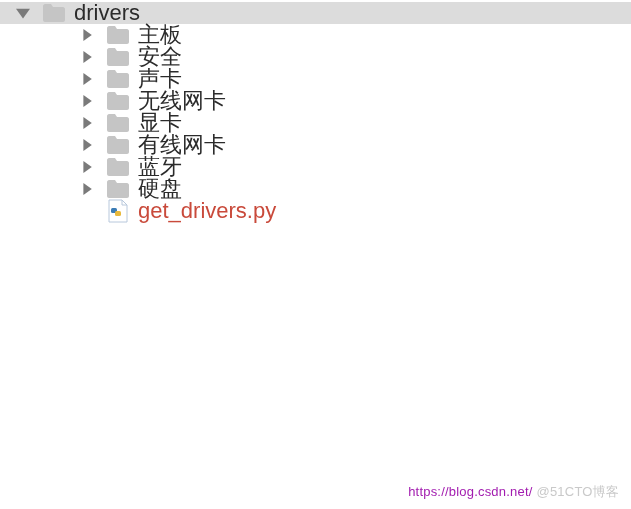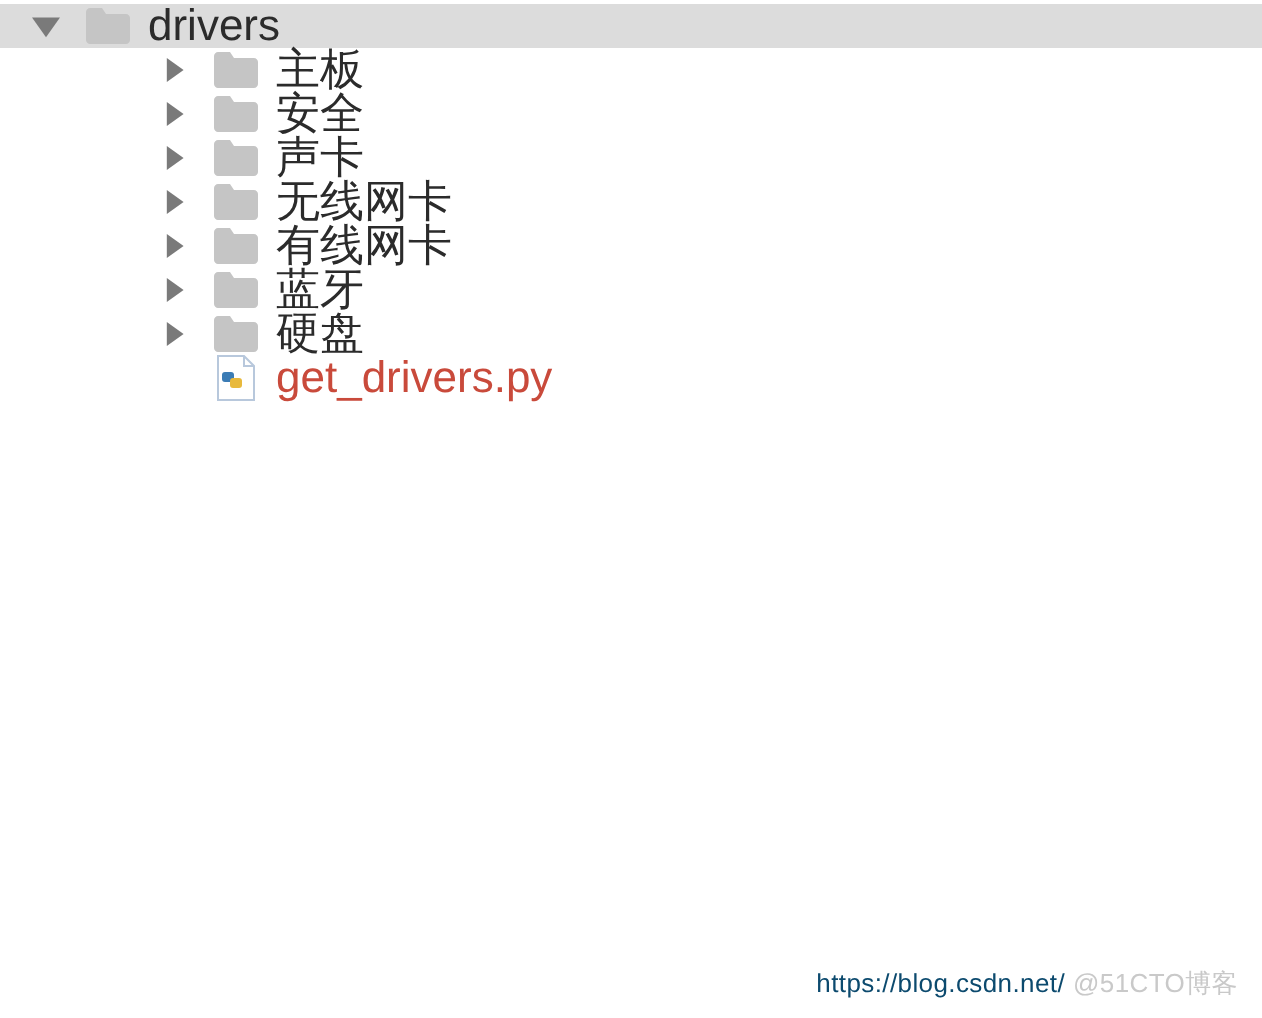--- a/index.html
+++ b/index.html
@@ -65,21 +65,21 @@
     .watermark {
       position: absolute;
       bottom: 8px;
       right: 12px;
       font-size: 13px;
       color: #c9c9c9;
       pointer-events: none;
       letter-spacing: 0.2px;
     }
     .watermark .blog {
-      color: #0c4a6e;
+      color: #a21caf;
       margin-right: 4px;
     }
   </style>
 </head>
 <body>
 
 <div class="tree">
 
   <div class="tree-row root">
     <span class="disclosure">
@@ -152,20 +152,33 @@
         <span class="disclosure">
           <svg width="12" height="14" viewBox="0 0 10 10">
             <polygon points="2,0 9,5 2,10"></polygon>
           </svg>
         </span>
         <span class="icon">
           <svg width="24" height="20" viewBox="0 0 24 20">
             <path d="M1 3 C1 2 2 1 3 1 L9 1 L11 4 L21 4 C22 4 23 5 23 6 L23 17 C23 18 22 19 21 19 L3 19 C2 19 1 18 1 17 Z" fill="#c5c5c5"></path>
           </svg>
         </span>
+        <span class="label">显卡</span>
+      </div>
+      <div class="tree-row child">
+        <span class="disclosure">
+          <svg width="12" height="14" viewBox="0 0 10 10">
+            <polygon points="2,0 9,5 2,10"></polygon>
+          </svg>
+        </span>
+        <span class="icon">
+          <svg width="24" height="20" viewBox="0 0 24 20">
+            <path d="M1 3 C1 2 2 1 3 1 L9 1 L11 4 L21 4 C22 4 23 5 23 6 L23 17 C23 18 22 19 21 19 L3 19 C2 19 1 18 1 17 Z" fill="#c5c5c5"></path>
+          </svg>
+        </span>
         <span class="label">有线网卡</span>
       </div>
       <div class="tree-row child">
         <span class="disclosure">
           <svg width="12" height="14" viewBox="0 0 10 10">
             <polygon points="2,0 9,5 2,10"></polygon>
           </svg>
         </span>
         <span class="icon">
           <svg width="24" height="20" viewBox="0 0 24 20">

